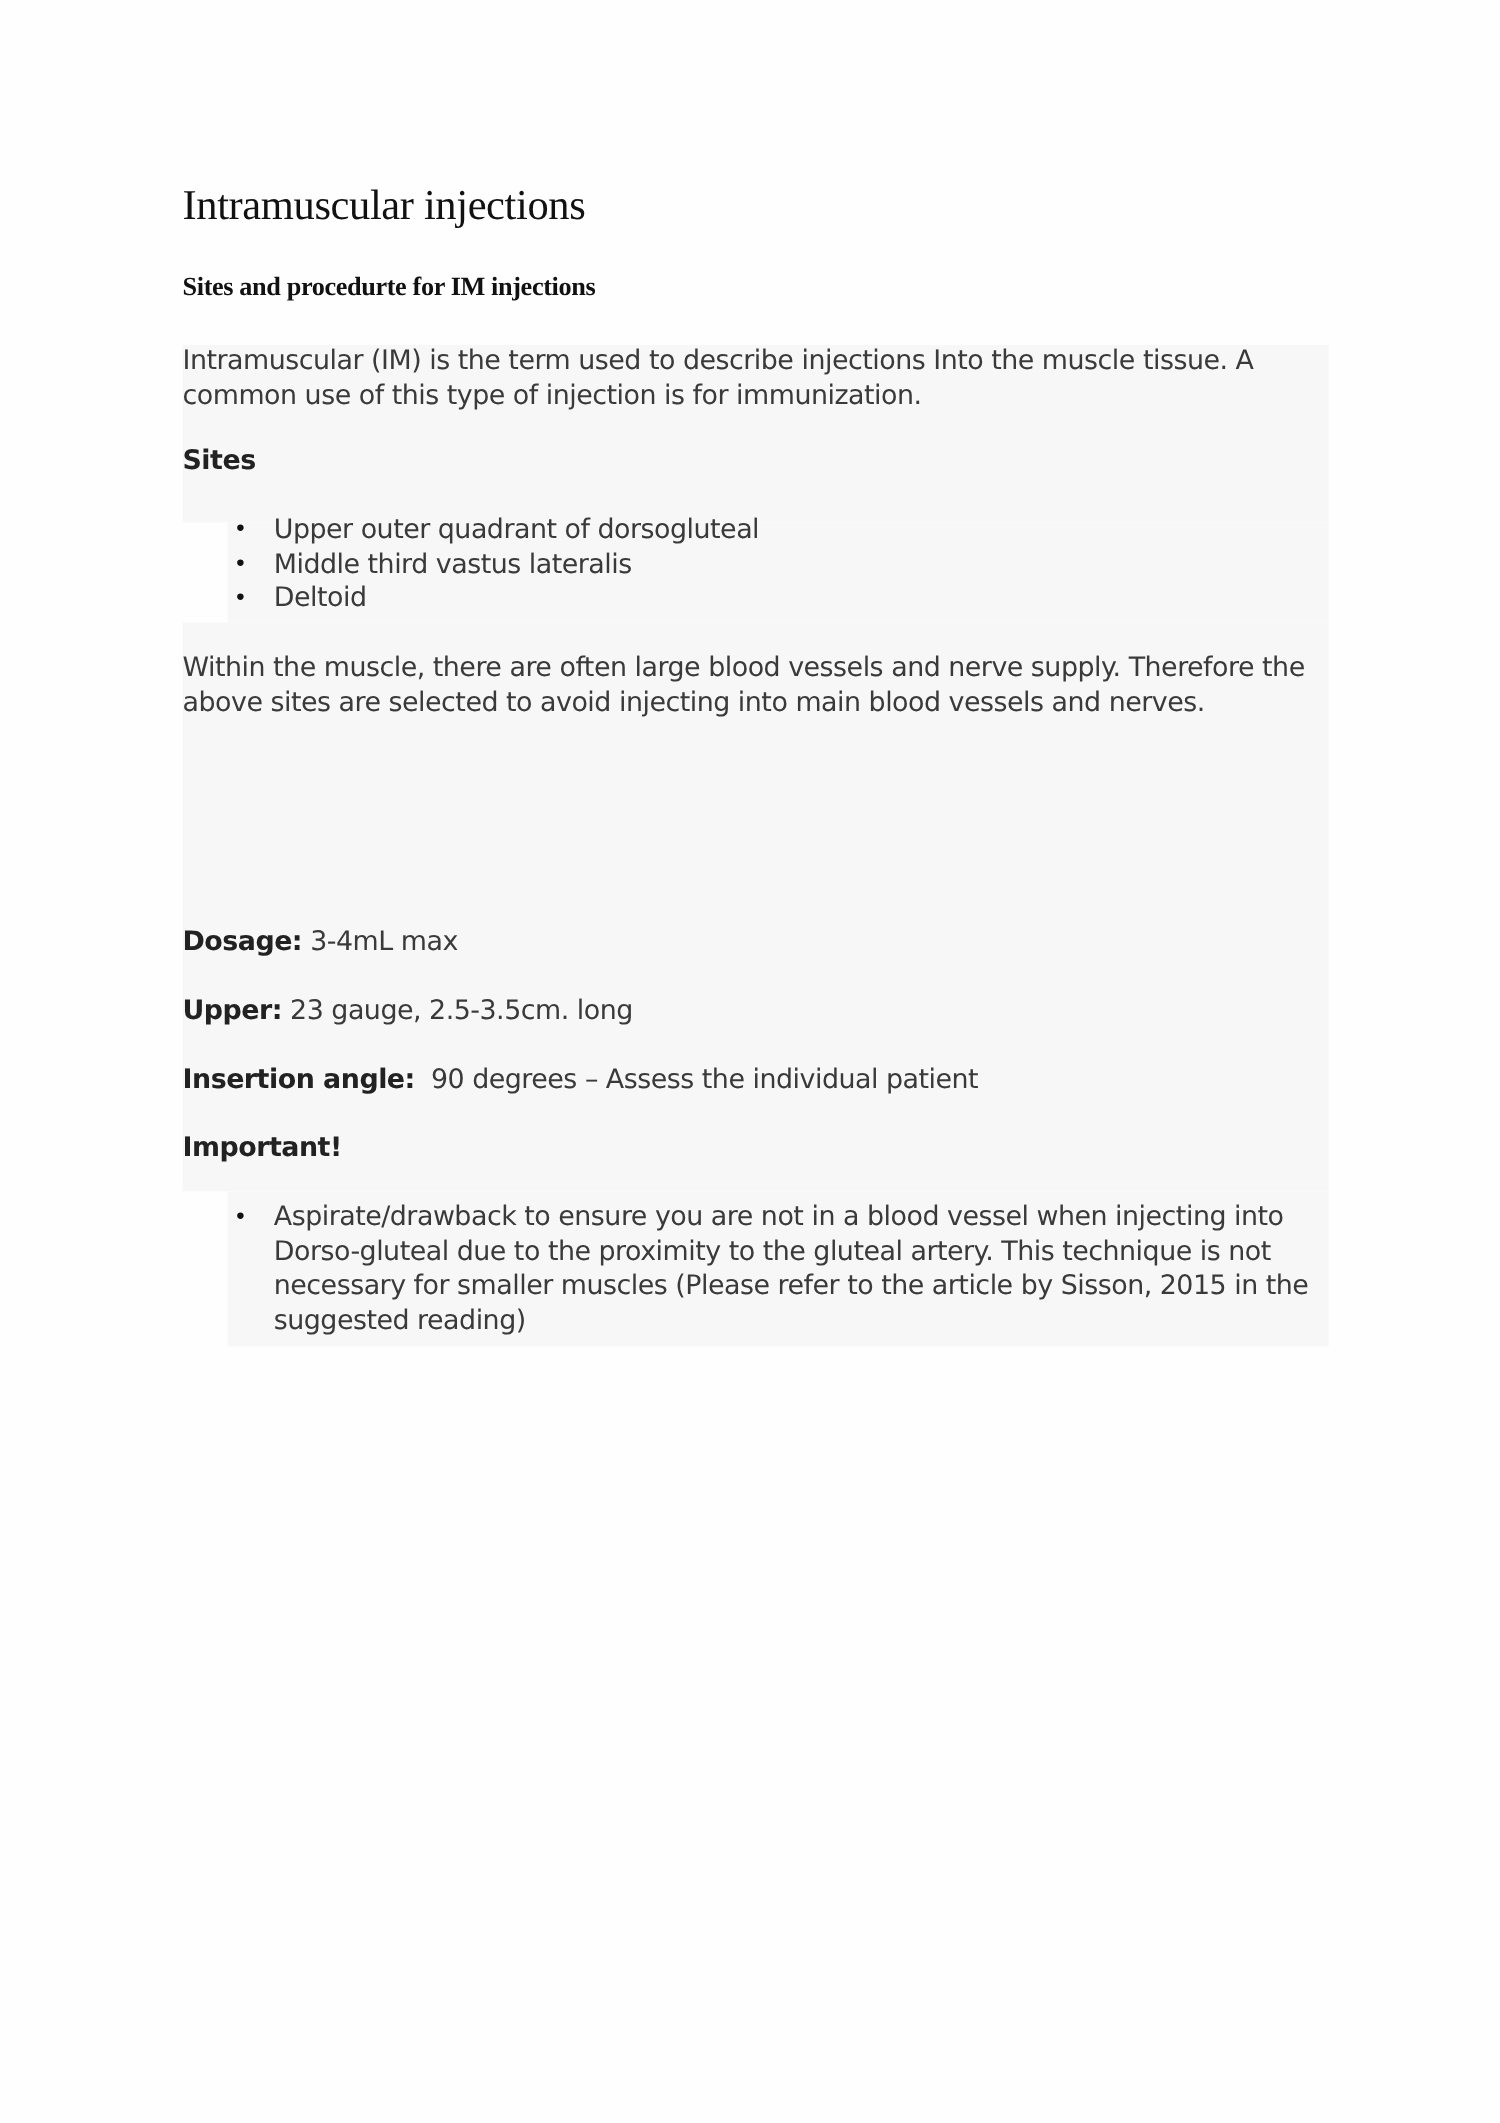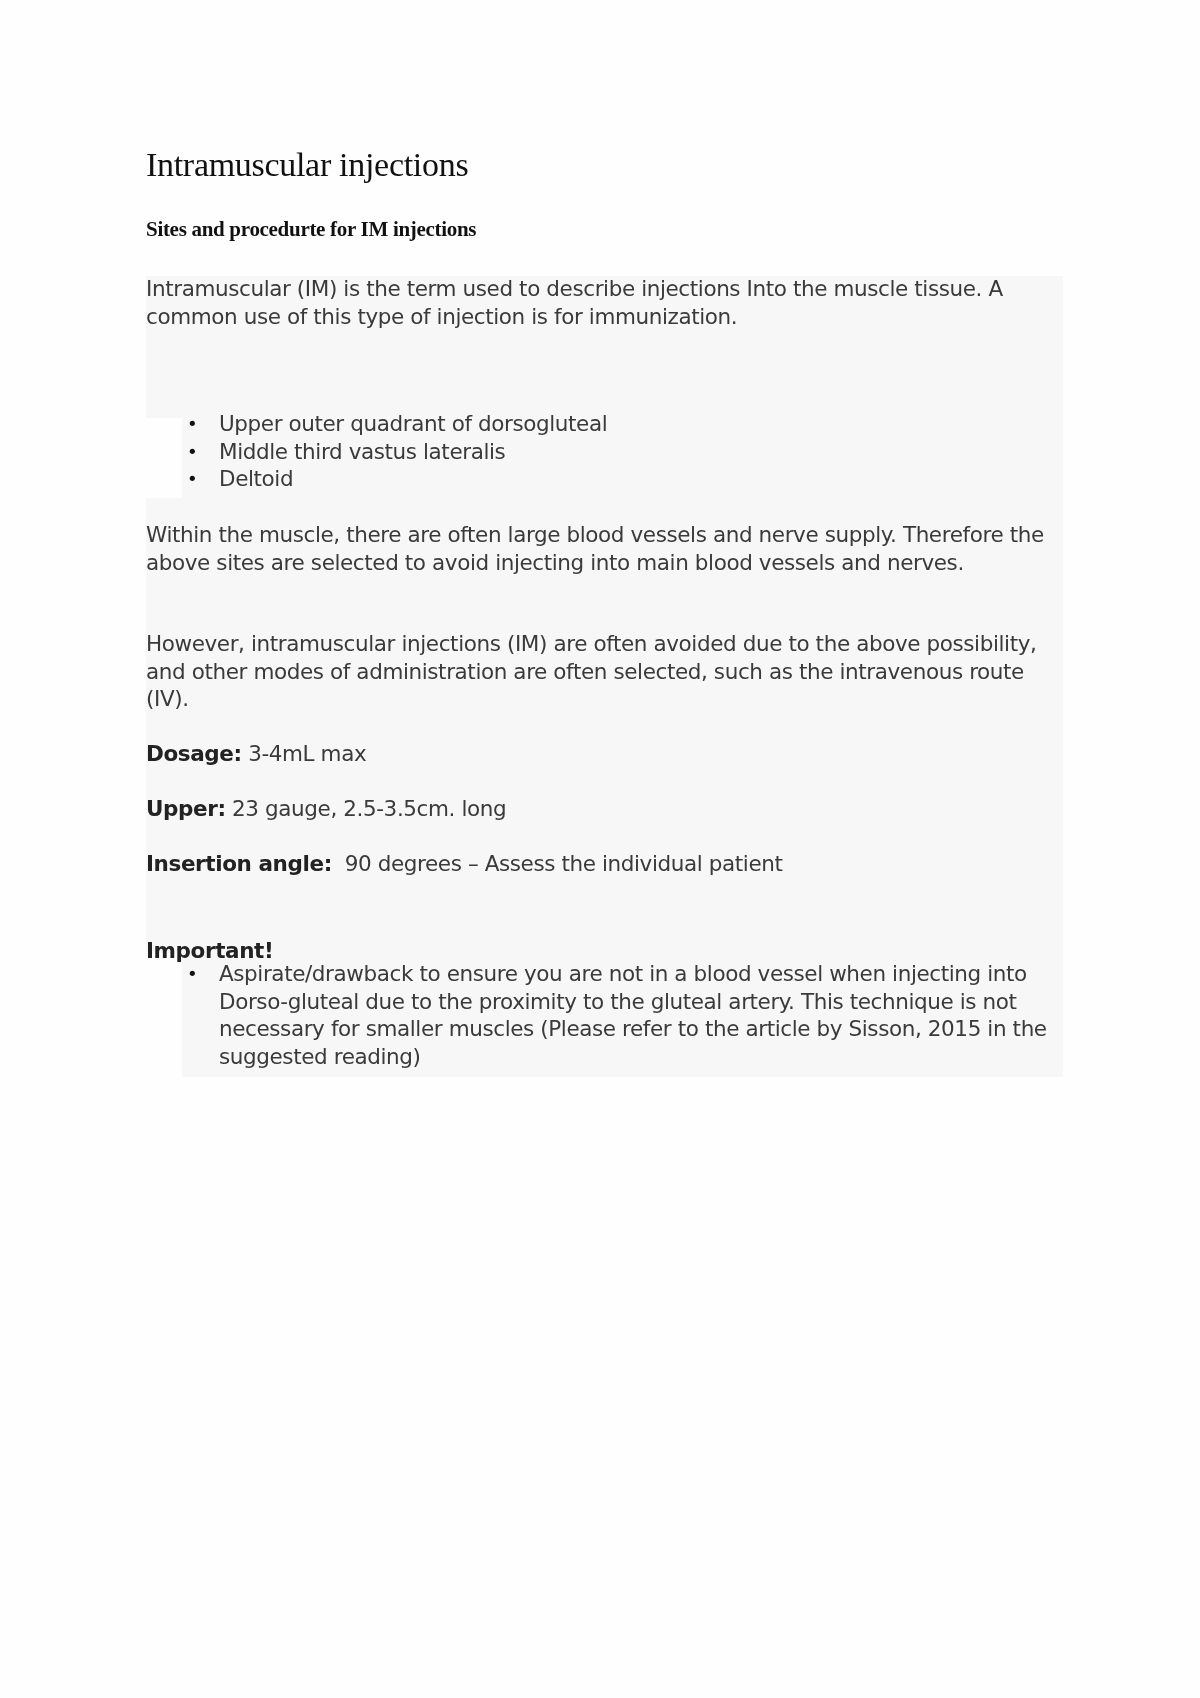--- a/index.html
+++ b/index.html
@@ -34,58 +34,58 @@
     .list li .bullet {
       position: absolute; left: 5px; top: 0; color: #111; font-size: 18px;
     }
     .sites-list { top: 410px; padding-bottom: 0; }
     .p-within { top: 521px; }
     .p-however { top: 630px; }
     .kv { font-weight: bold; color: #222; }
     .p-dosage { top: 740px; }
     .p-needle { top: 795px; }
     .p-angle { top: 850px; }
-    .h-important { top: 905px; font-weight: bold; color: #222; margin-top: 32px; }
+    .h-important { top: 905px; font-weight: bold; color: #222; }
     .important-list { top: 960px; }
     .bg-block { position: absolute; background: #f7f7f7; }
   </style>
 </head>
 <body>
 
 <div class="page">
 
   <div class="bg-block" style="left:146px; top:276px; width:917px; height:142px;"></div>
   <div class="bg-block" style="left:182px; top:418px; width:881px; height:80px;"></div>
   <div class="bg-block" style="left:146px; top:498px; width:917px; height:455px;"></div>
   <div class="bg-block" style="left:182px; top:953px; width:881px; height:124px;"></div>
 
   <h1 class="title">Intramuscular injections</h1>
   <h2 class="subtitle">Sites and procedurte for IM injections</h2>
 
   <p class="block body-text p-intro">Intramuscular (IM) is the term used to describe injections Into the muscle tissue. A common use of this type of injection is for immunization.</p>
 
+  <div class="block body-text h-sites">Sites</div>
 
   <ul class="list body-text sites-list">
     <li>
       <span class="bullet">•</span>
       <span>Upper outer quadrant of dorsogluteal</span>
     </li>
     <li>
       <span class="bullet">•</span>
       <span>Middle third vastus lateralis</span>
     </li>
     <li>
       <span class="bullet">•</span>
       <span>Deltoid</span>
     </li>
   </ul>
 
   <p class="block body-text p-within">Within the muscle, there are often large blood vessels and nerve supply. Therefore the above sites are selected to avoid injecting into main blood vessels and nerves.</p>
 
-  <p class="block body-text p-however">However, intramuscular injections (IM) are often avoided due to the above possibility, and other modes of administration are often selected, such as the intravenous route (IV).</p>
 
   <p class="block body-text p-dosage">
     <span class="kv">Dosage:</span>
     <span>3-4mL max</span>
   </p>
 
   <p class="block body-text p-needle">
     <span class="kv">Upper:</span>
     <span>23 gauge, 2.5-3.5cm. long</span>
   </p>

